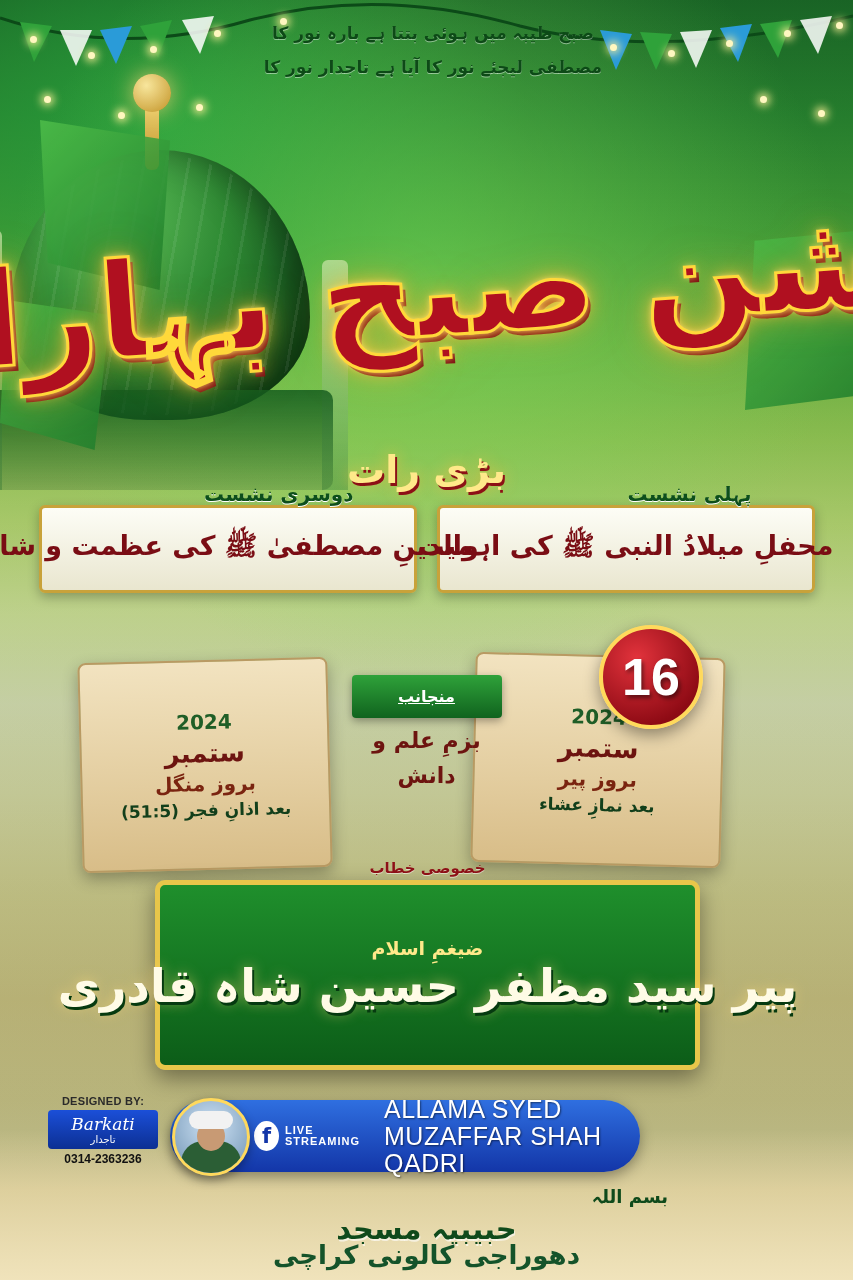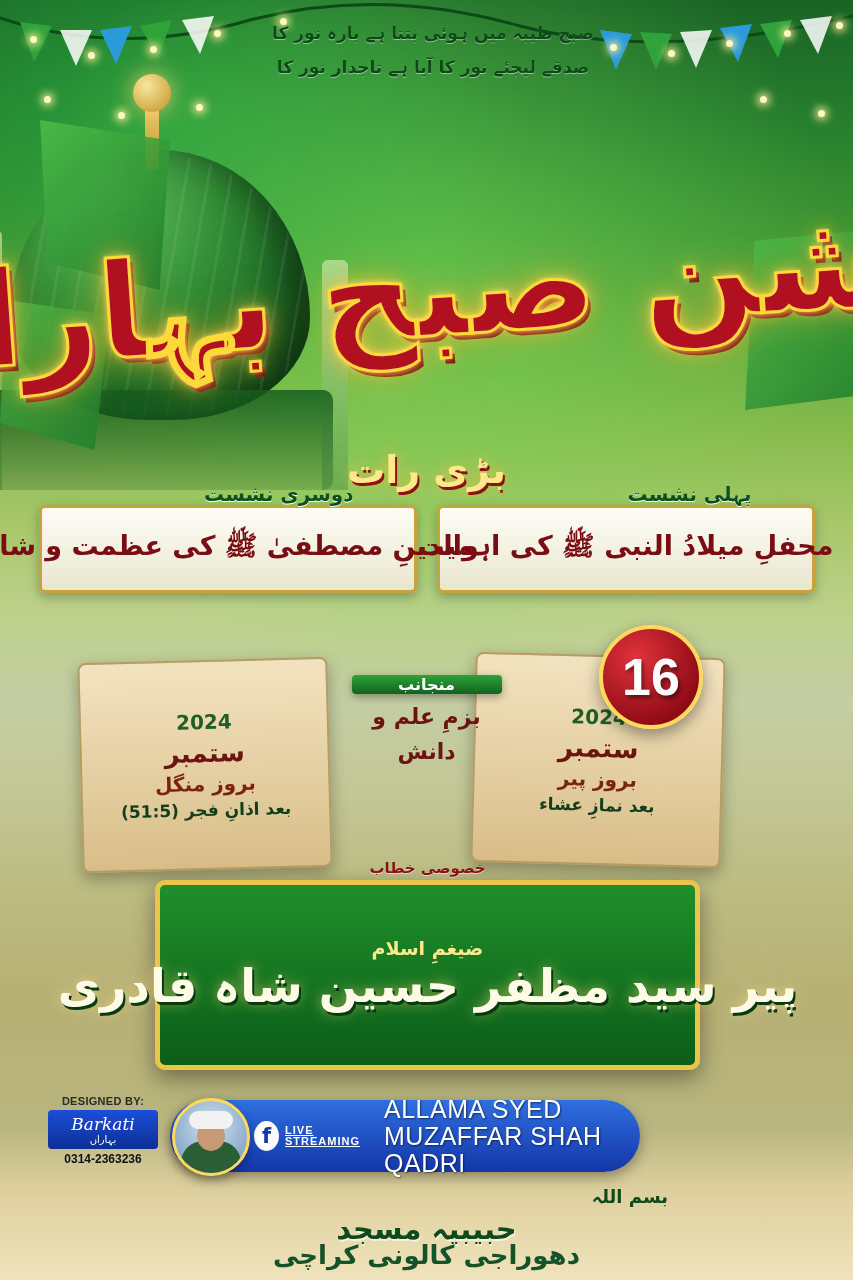--- a/index.html
+++ b/index.html
@@ -198,22 +198,23 @@
   .badge-17 { left: 105px; top: 5px; }
 
   
   .mid-tag {
     position: absolute; left: 50%; transform: translateX(-50%); top: 50px;
     width: 150px; text-align: center;
   }
   .mid-tag .ribbon {
     background: linear-gradient(to bottom, #2fa23a, #10631e);
     color: #fff; font-family: "DejaVu Sans", sans-serif; font-weight: bold;
-    font-size: 16px; padding: 0 6px; border-radius: 4px;
+    font-size: 16px; padding: 12px 6px; border-radius: 4px;
     box-shadow: 0 3px 8px rgba(0,0,0,0.35);
+    text-decoration: underline;
   }
   .mid-tag .l1, .mid-tag .l2 {
     margin-top: 10px; color: #6d1410; font-weight: bold;
     font-family: "DejaVu Sans", sans-serif; font-size: 22px;
   }
 
   
   .speaker-panel {
     position: absolute; left: 155px; top: 880px; width: 545px; height: 190px;
     background: linear-gradient(to bottom, #1f8f2c, #0c5d18);
@@ -265,21 +266,21 @@
     display: flex; align-items: center; padding-left: 84px;
   }
   .livebar .fb {
     width: 30px; height: 30px; border-radius: 50%; background: #fff;
     color: #1336a8; font-weight: bold; font-size: 21px;
     display: flex; align-items: center; justify-content: center;
     font-family: "DejaVu Sans", sans-serif; margin-right: 6px;
   }
   .livebar .livetxt {
     color: #fff; font-size: 11px; font-weight: bold; letter-spacing: 1px;
-    margin-right: 24px; line-height: 11px; text-decoration: underline;
+    margin-right: 24px; line-height: 11px;
   }
   .livebar .names {
     color: #fff; font-size: 25px; font-weight: normal; line-height: 27px;
     letter-spacing: .5px; text-shadow: 1px 1px 2px rgba(0,0,0,.5);
   }
   .speaker-photo {
     position: absolute; left: 172px; top: 1098px; width: 78px; height: 78px;
     border-radius: 50%; border: 3px solid #ffd95c; overflow: hidden;
     background: radial-gradient(circle at 50% 35%, #cfe3f5, #6b8fb0);
     box-shadow: 0 4px 10px rgba(0,0,0,.35);
@@ -367,21 +368,21 @@
     <div class="finial"></div>
     <div class="finial-ball"></div>
     <div class="dome-base"></div>
   </div>
   <div class="flag f1"></div>
   <div class="flag f2"></div>
   <div class="flag f3"></div>
 
   <div class="top-couplet urdu">
     <div>صبح طیبہ میں ہوئی بتتا ہے بارہ نور کا</div>
-    <div>صدقے لیجئے نور کا آیا ہے تاجدار نور کا</div>
+    <div>مصطفی لیجئے نور کا آیا ہے تاجدار نور کا</div>
   </div>
 
   <div class="title-main">
     <div class="t urdu">جشن صبح بہاراں</div>
   </div>
   <div class="title-sub urdu">بڑی رات</div>
 
   <div class="sessions">
     <div class="session">
       <div class="label urdu">پہلی نشست</div>
@@ -426,21 +427,21 @@
     <div class="tag urdu">ضیغمِ اسلام</div>
     <div class="name urdu">پیر سید مظفر حسین شاہ قادری</div>
   </div>
 
   <div class="sand"></div>
 
   <div class="designer">
     <div class="dlabel">DESIGNED BY:</div>
     <div class="dbox">
       <div class="dname">Barkati</div>
-      <div class="darabic urdu">بہاراں</div>
+      <div class="darabic urdu">تاجدار</div>
     </div>
     <div class="dphone">0314-2363236</div>
   </div>
 
   <div class="livebar">
     <div class="fb">f</div>
     <div class="livetxt">
       <div>LIVE</div>
       <div>STREAMING</div>
     </div>

